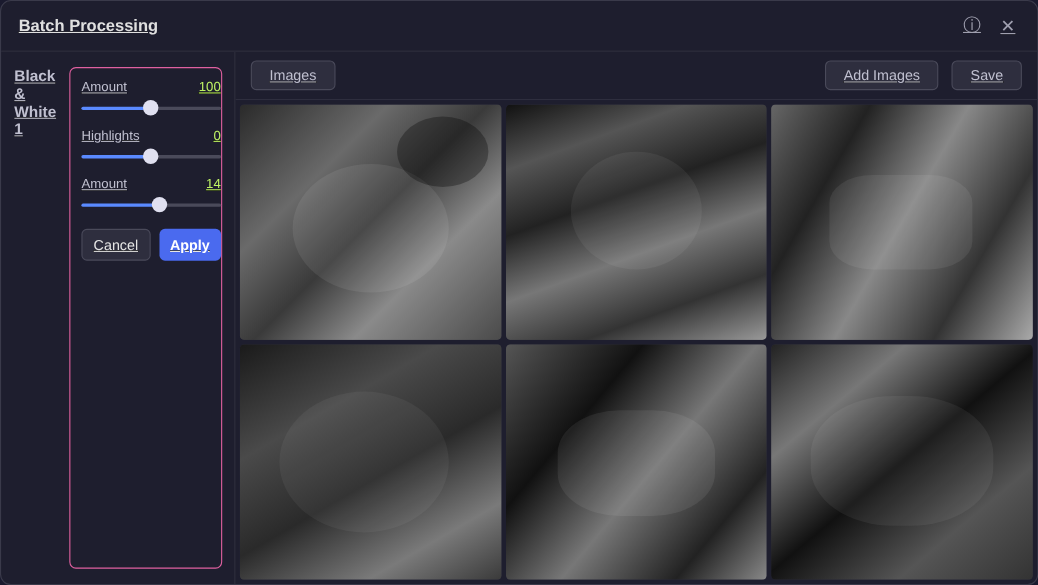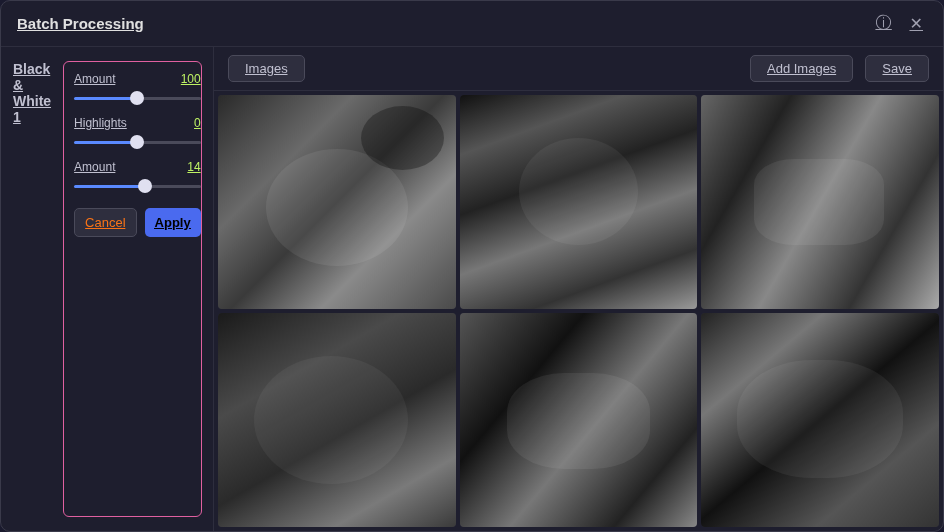--- a/index.html
+++ b/index.html
@@ -133,31 +133,31 @@
       display: flex;
       gap: 8px;
       margin-top: 4px;
     }
     .btn-cancel {
       flex: 1;
       padding: 6px 10px;
       background: #2e2e3e;
       border: 1px solid #4a4a5a;
       border-radius: 5px;
-      color: #f97316;
+      color: #e5e5e5;
       font-size: 13px;
       cursor: pointer;
     }
     .btn-apply {
       flex: 1;
       padding: 6px 10px;
       background: #4a6aef;
       border: none;
       border-radius: 5px;
-      color: #000000;
+      color: #ffffff;
       font-size: 13px;
       font-weight: 600;
       cursor: pointer;
     }
     
     .main-content {
       flex: 1;
       display: flex;
       flex-direction: column;
       overflow: hidden;

